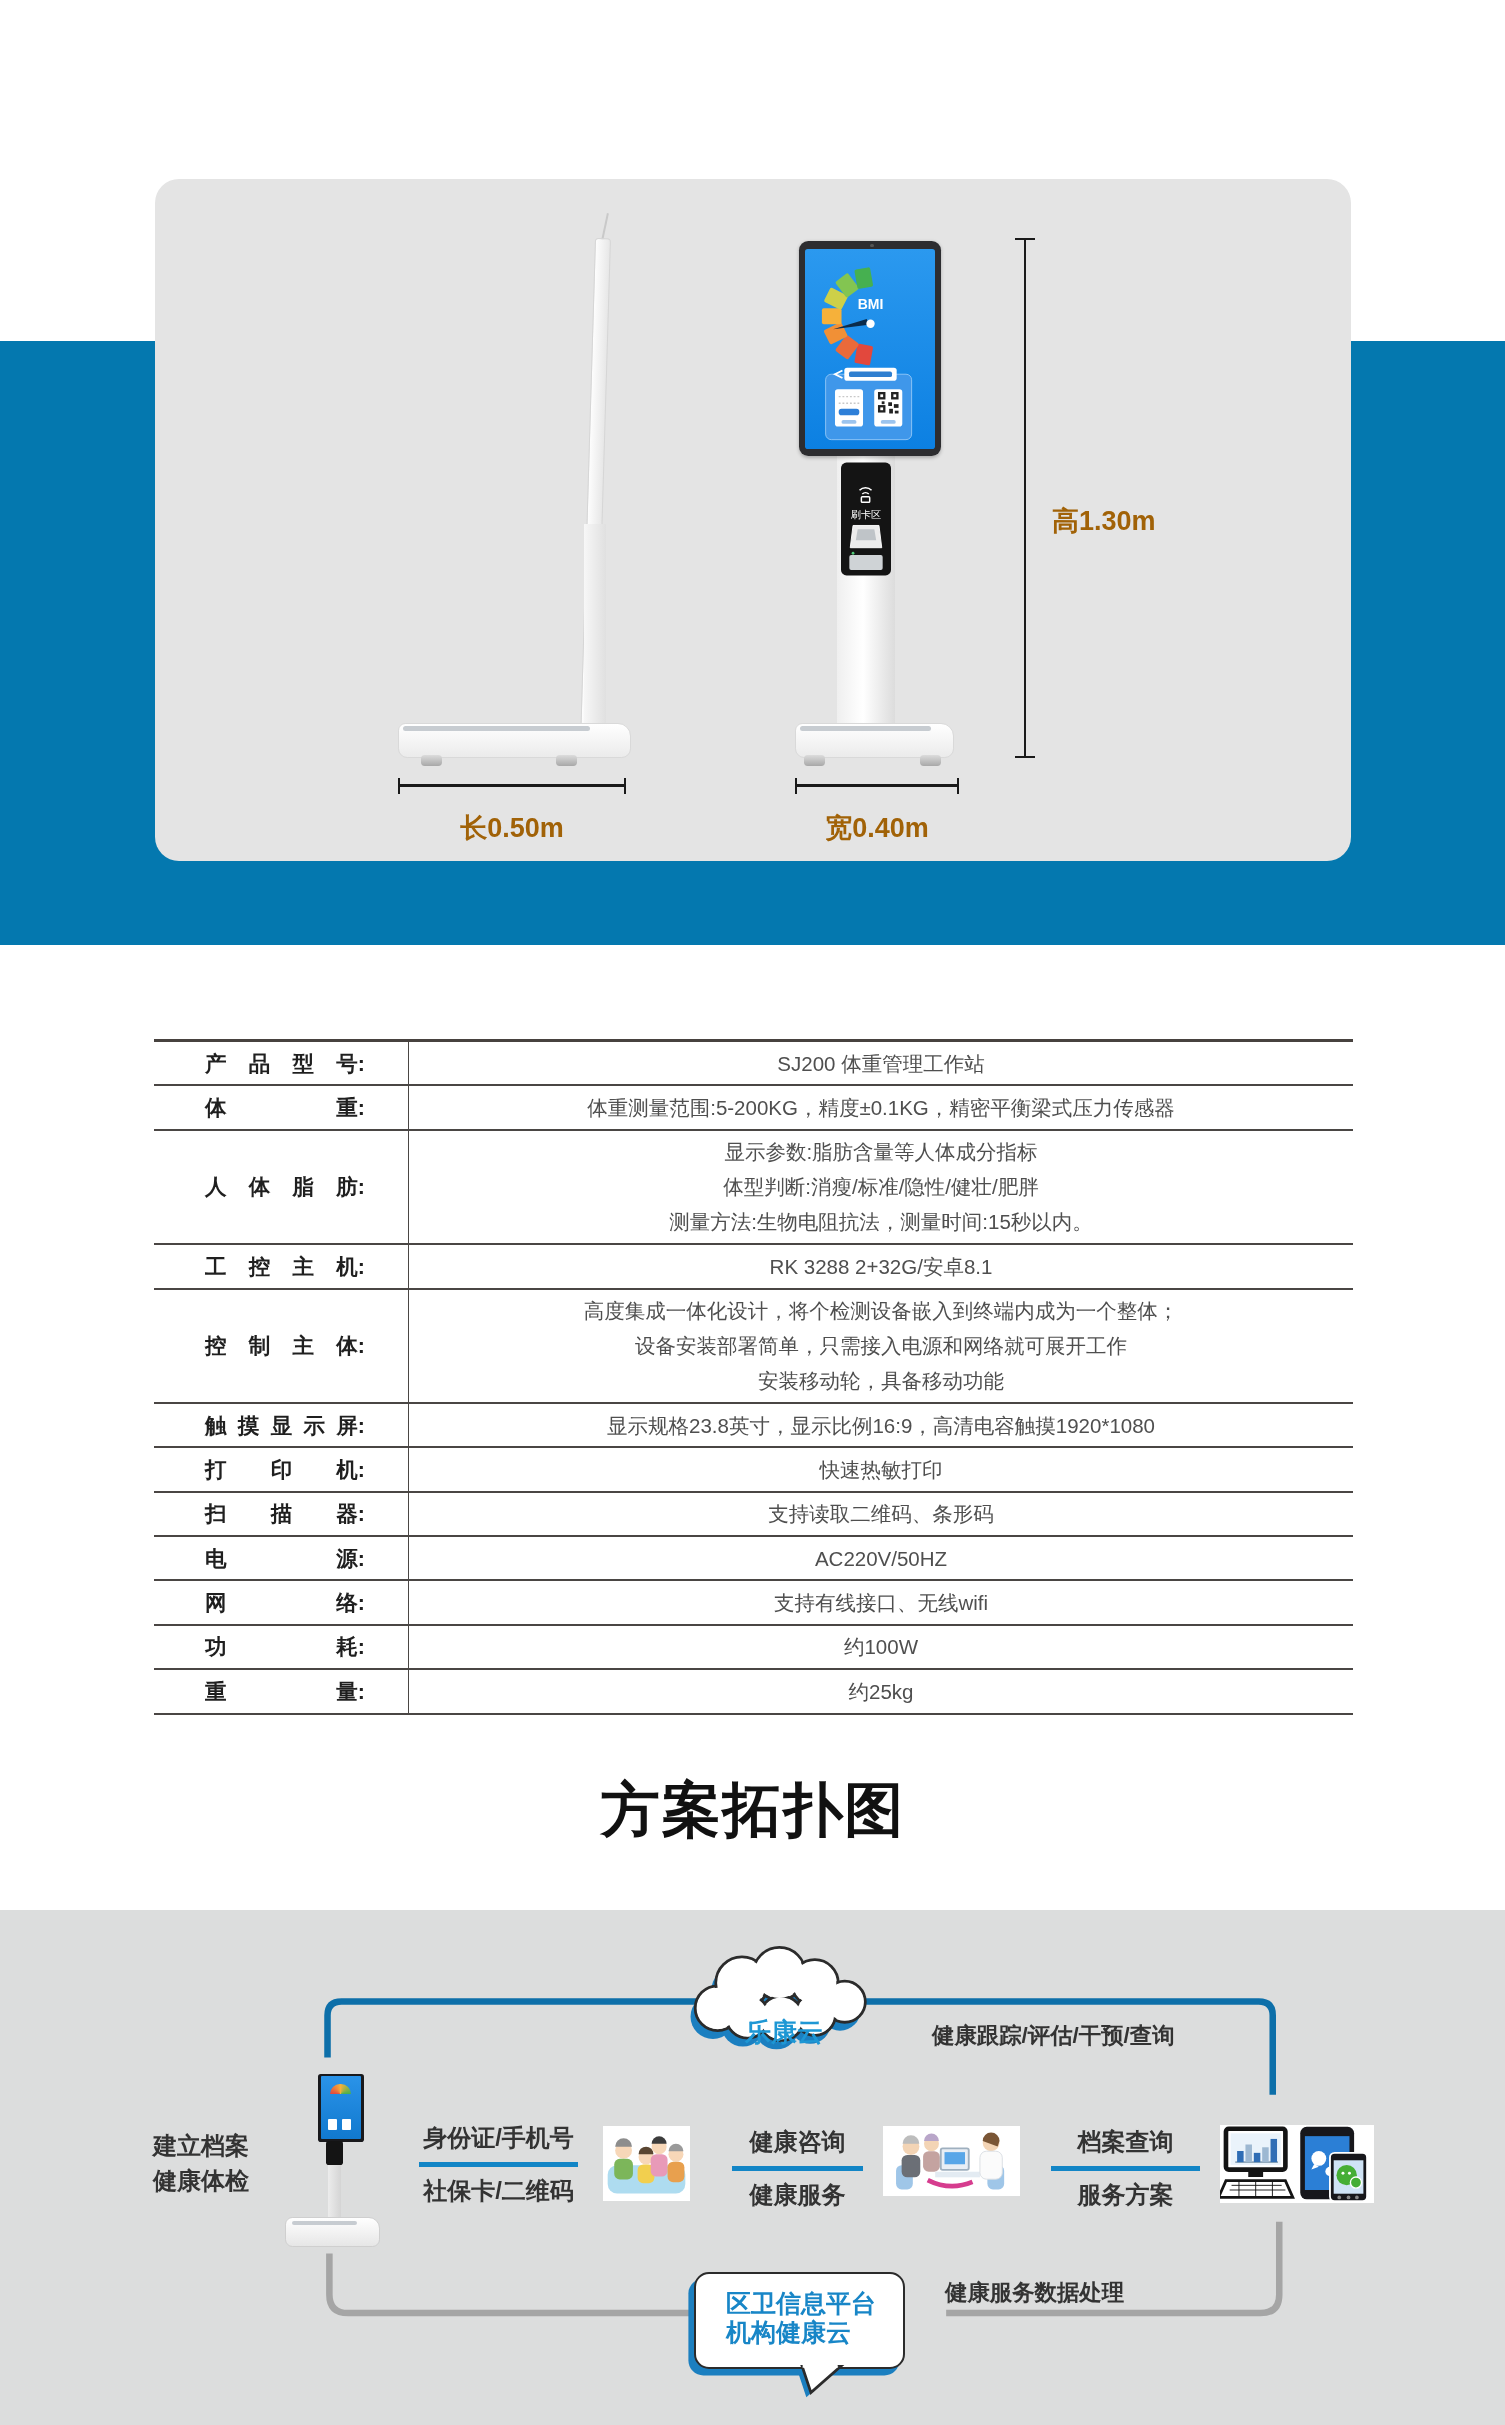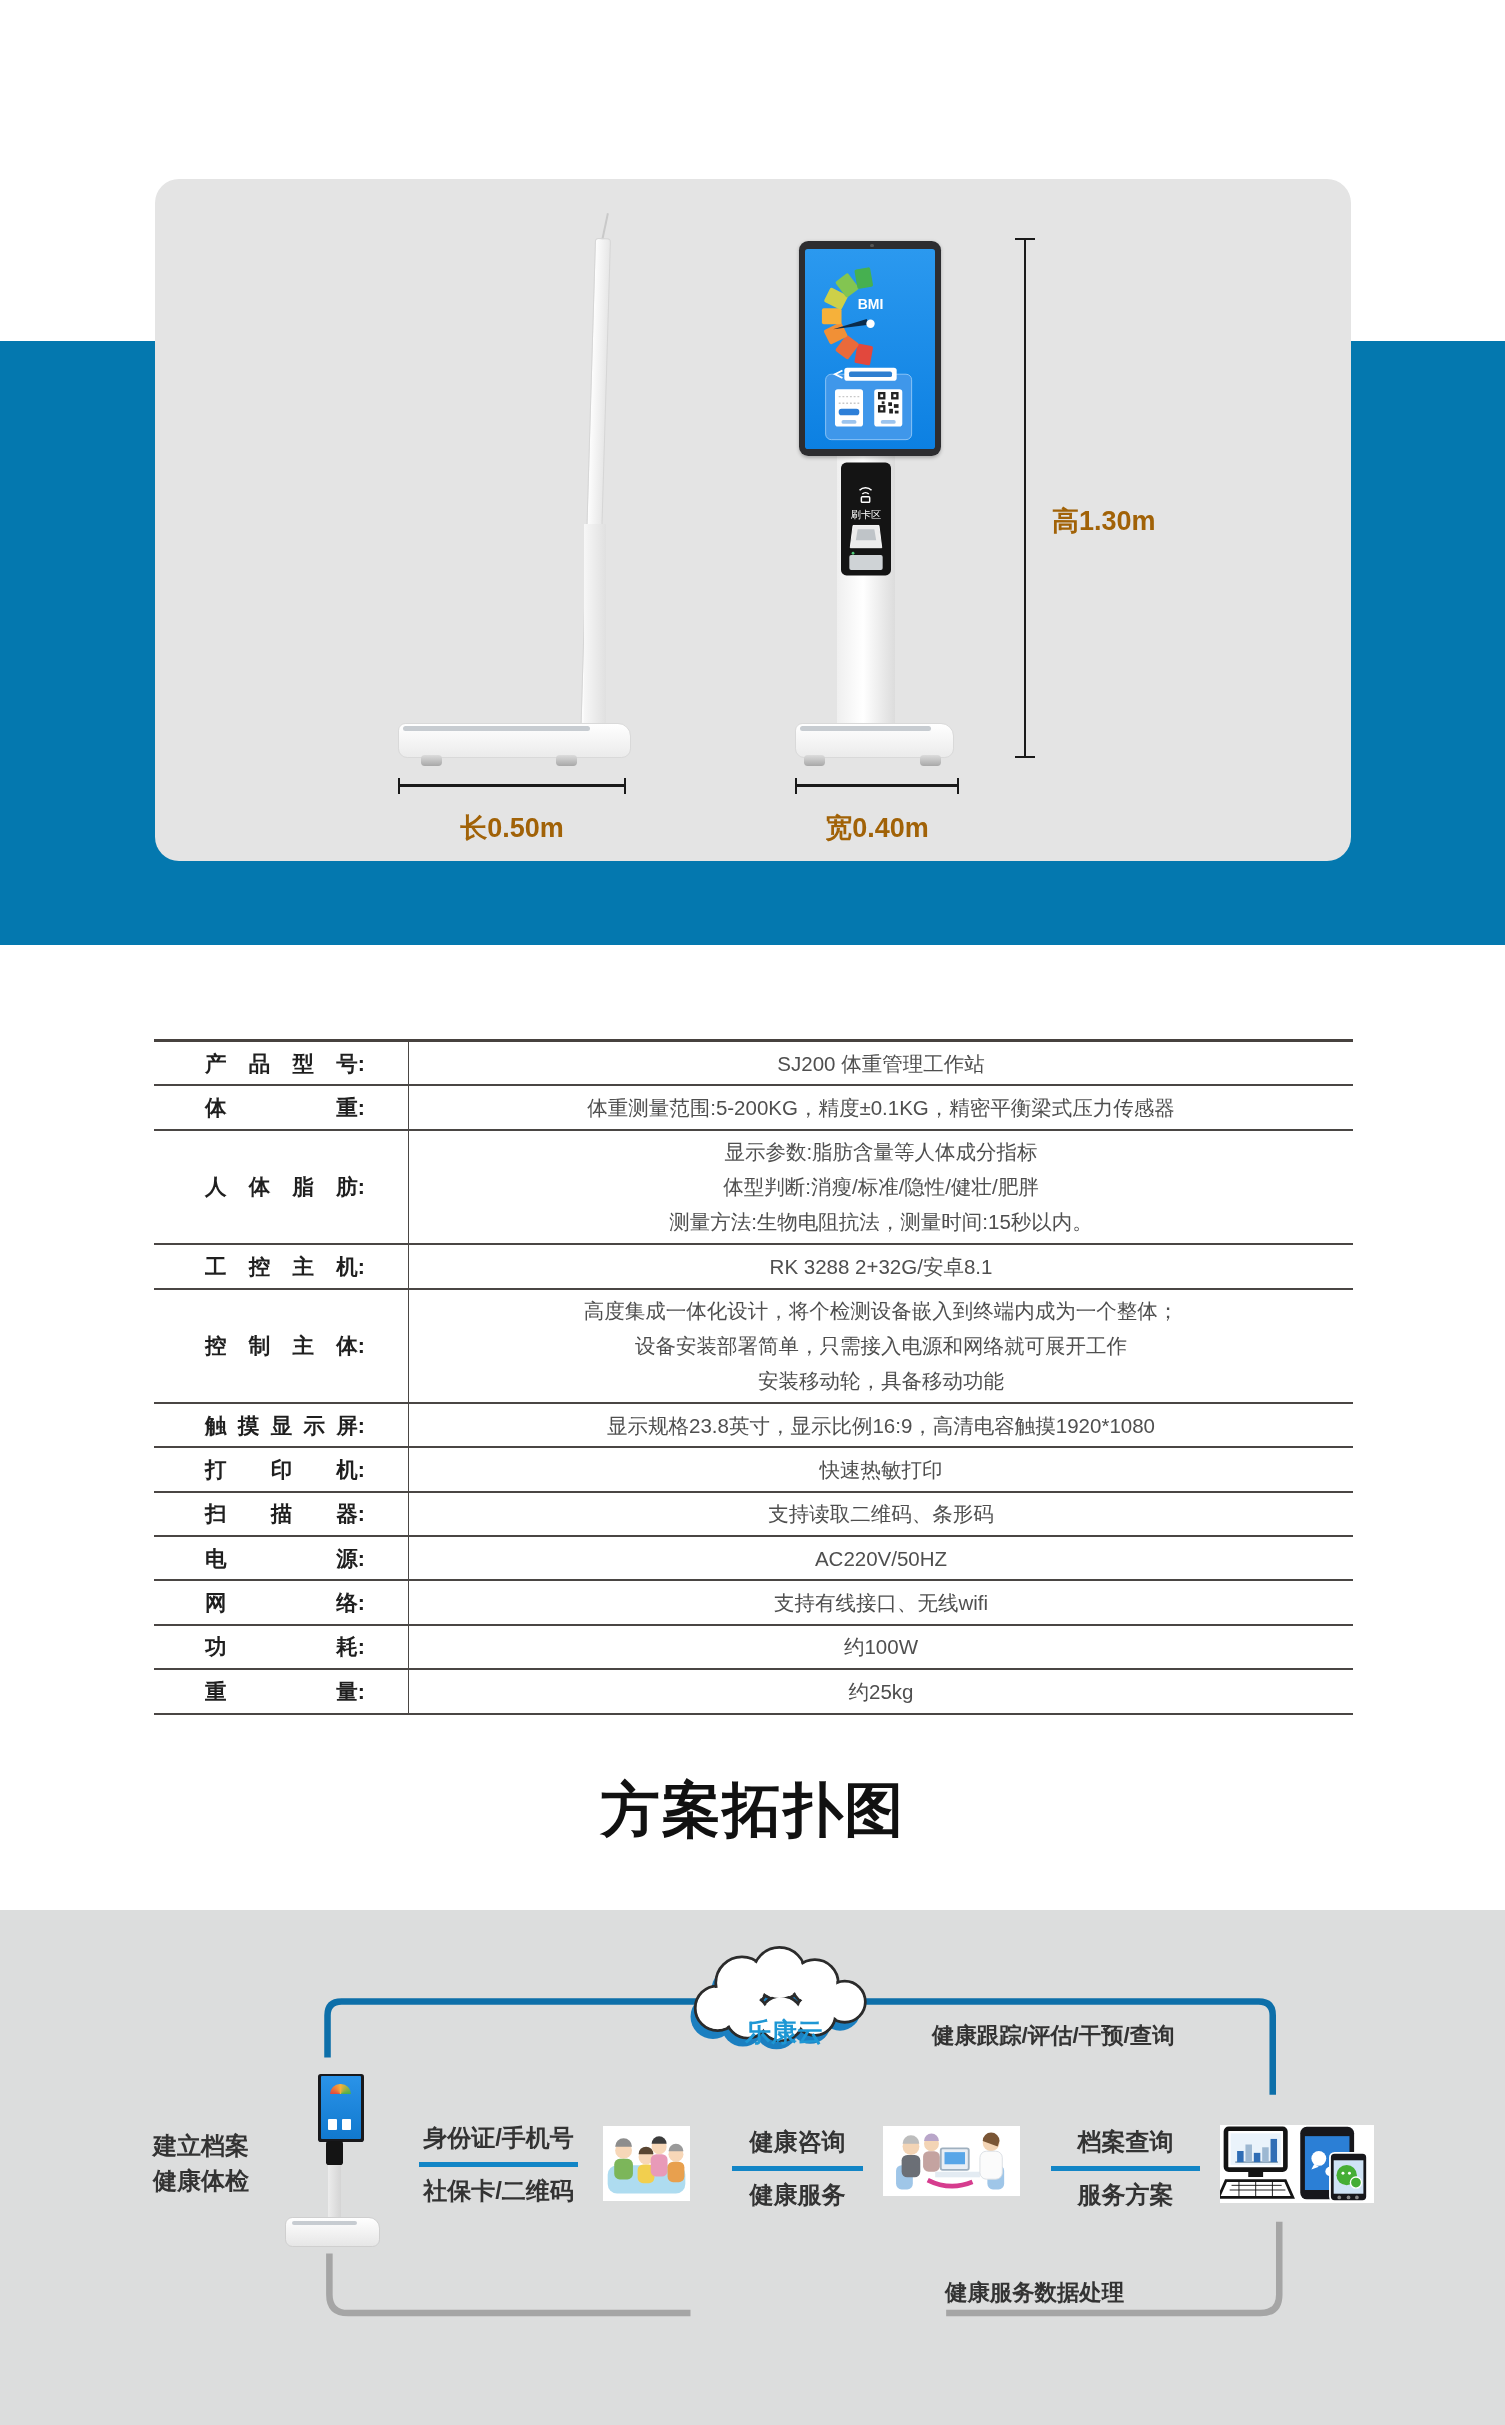--- a/index.html
+++ b/index.html
@@ -505,15 +505,24 @@
           <circle cx="146" cy="62" r="6" fill="#45ae35" stroke="#ffffff" stroke-width="1.5"></circle>
           <circle cx="128" cy="78" r="2" fill="#888"></circle>
             <circle cx="138" cy="78" r="2" fill="#888"></circle>
             <circle cx="147" cy="78" r="2" fill="#888"></circle>
         </g>
       </svg>
     </div>
 
     <div class="topo-text" style="left:945px;top:367px;font-size:22.4px;">健康服务数据处理</div>
 
+    <div class="platform-box">
+      <div class="line">区卫信息平台</div>
+      <div class="line">机构健康云</div>
+      <svg class="tail" width="58" height="35" viewBox="0 0 62 38">
+        <polygon points="4,5 48,5 14,35" fill="#1b7fc0"></polygon>
+        <polygon points="9,0 53,0 19,30" fill="#ffffff" stroke="#2b2b2b" stroke-width="3"></polygon>
+        <rect x="10" y="-2" width="38" height="5" fill="#ffffff"></rect>
+      </svg>
+    </div>
   </div>
 </div>
 
 
 </body></html>

